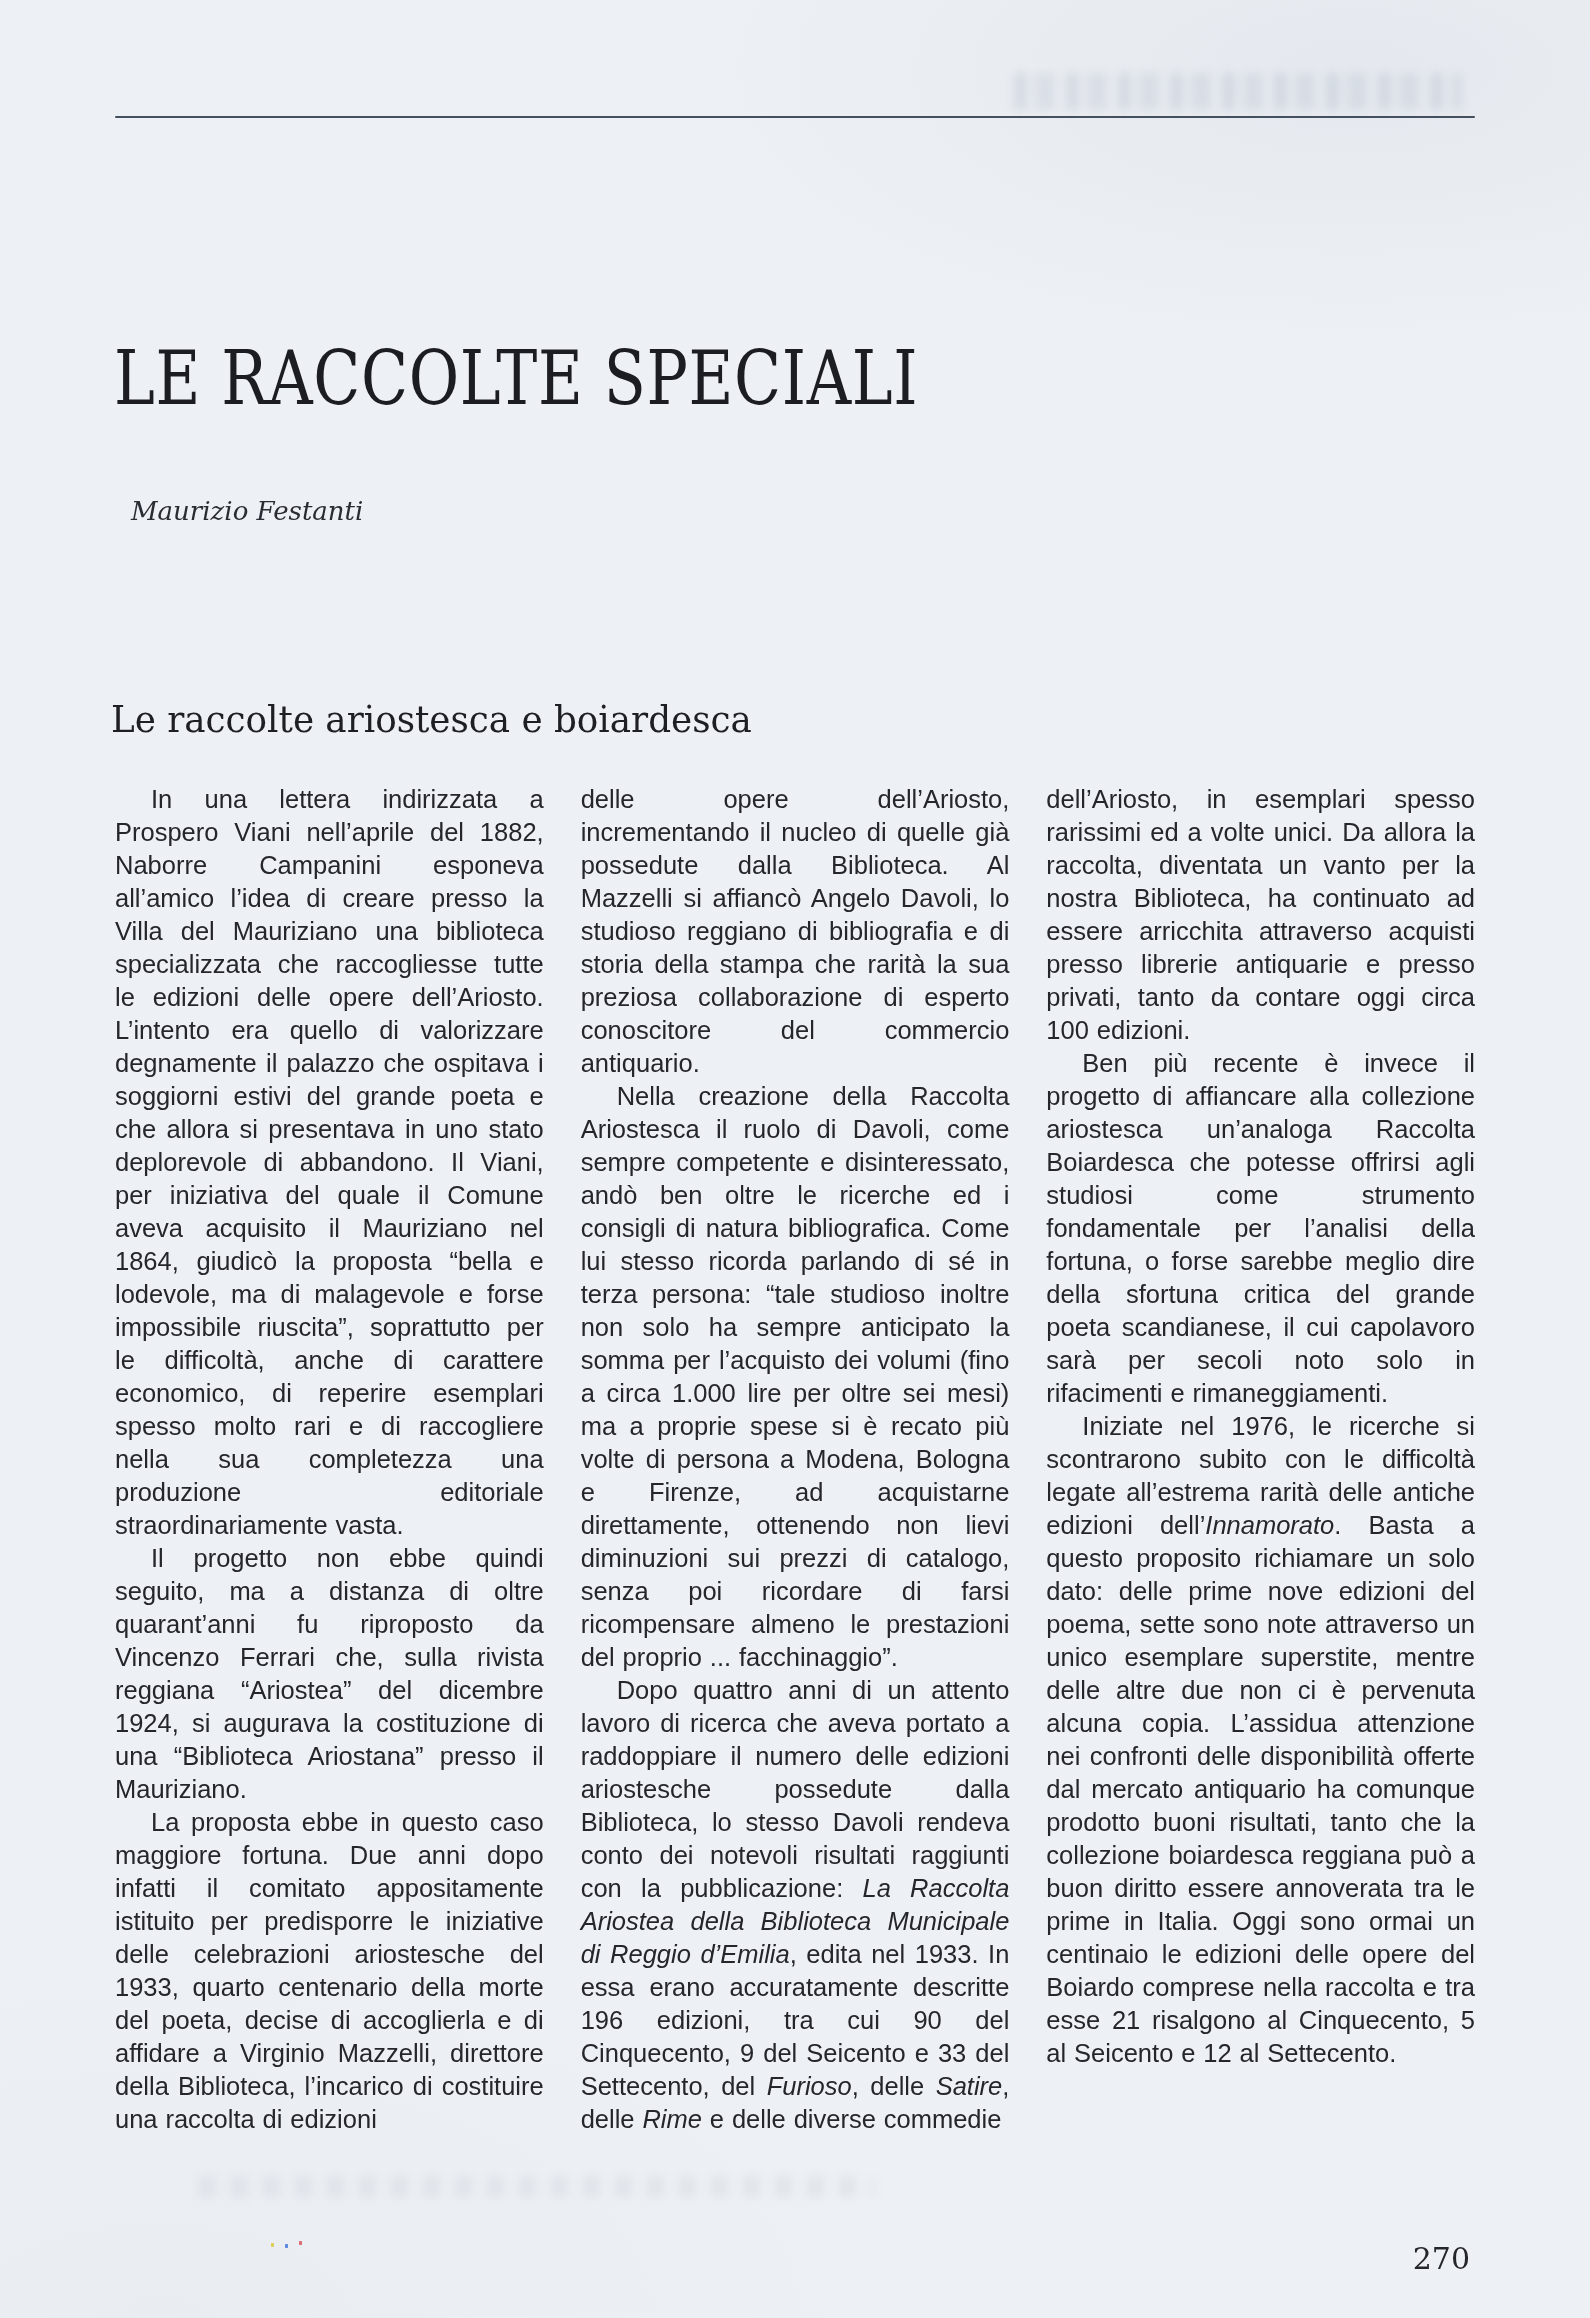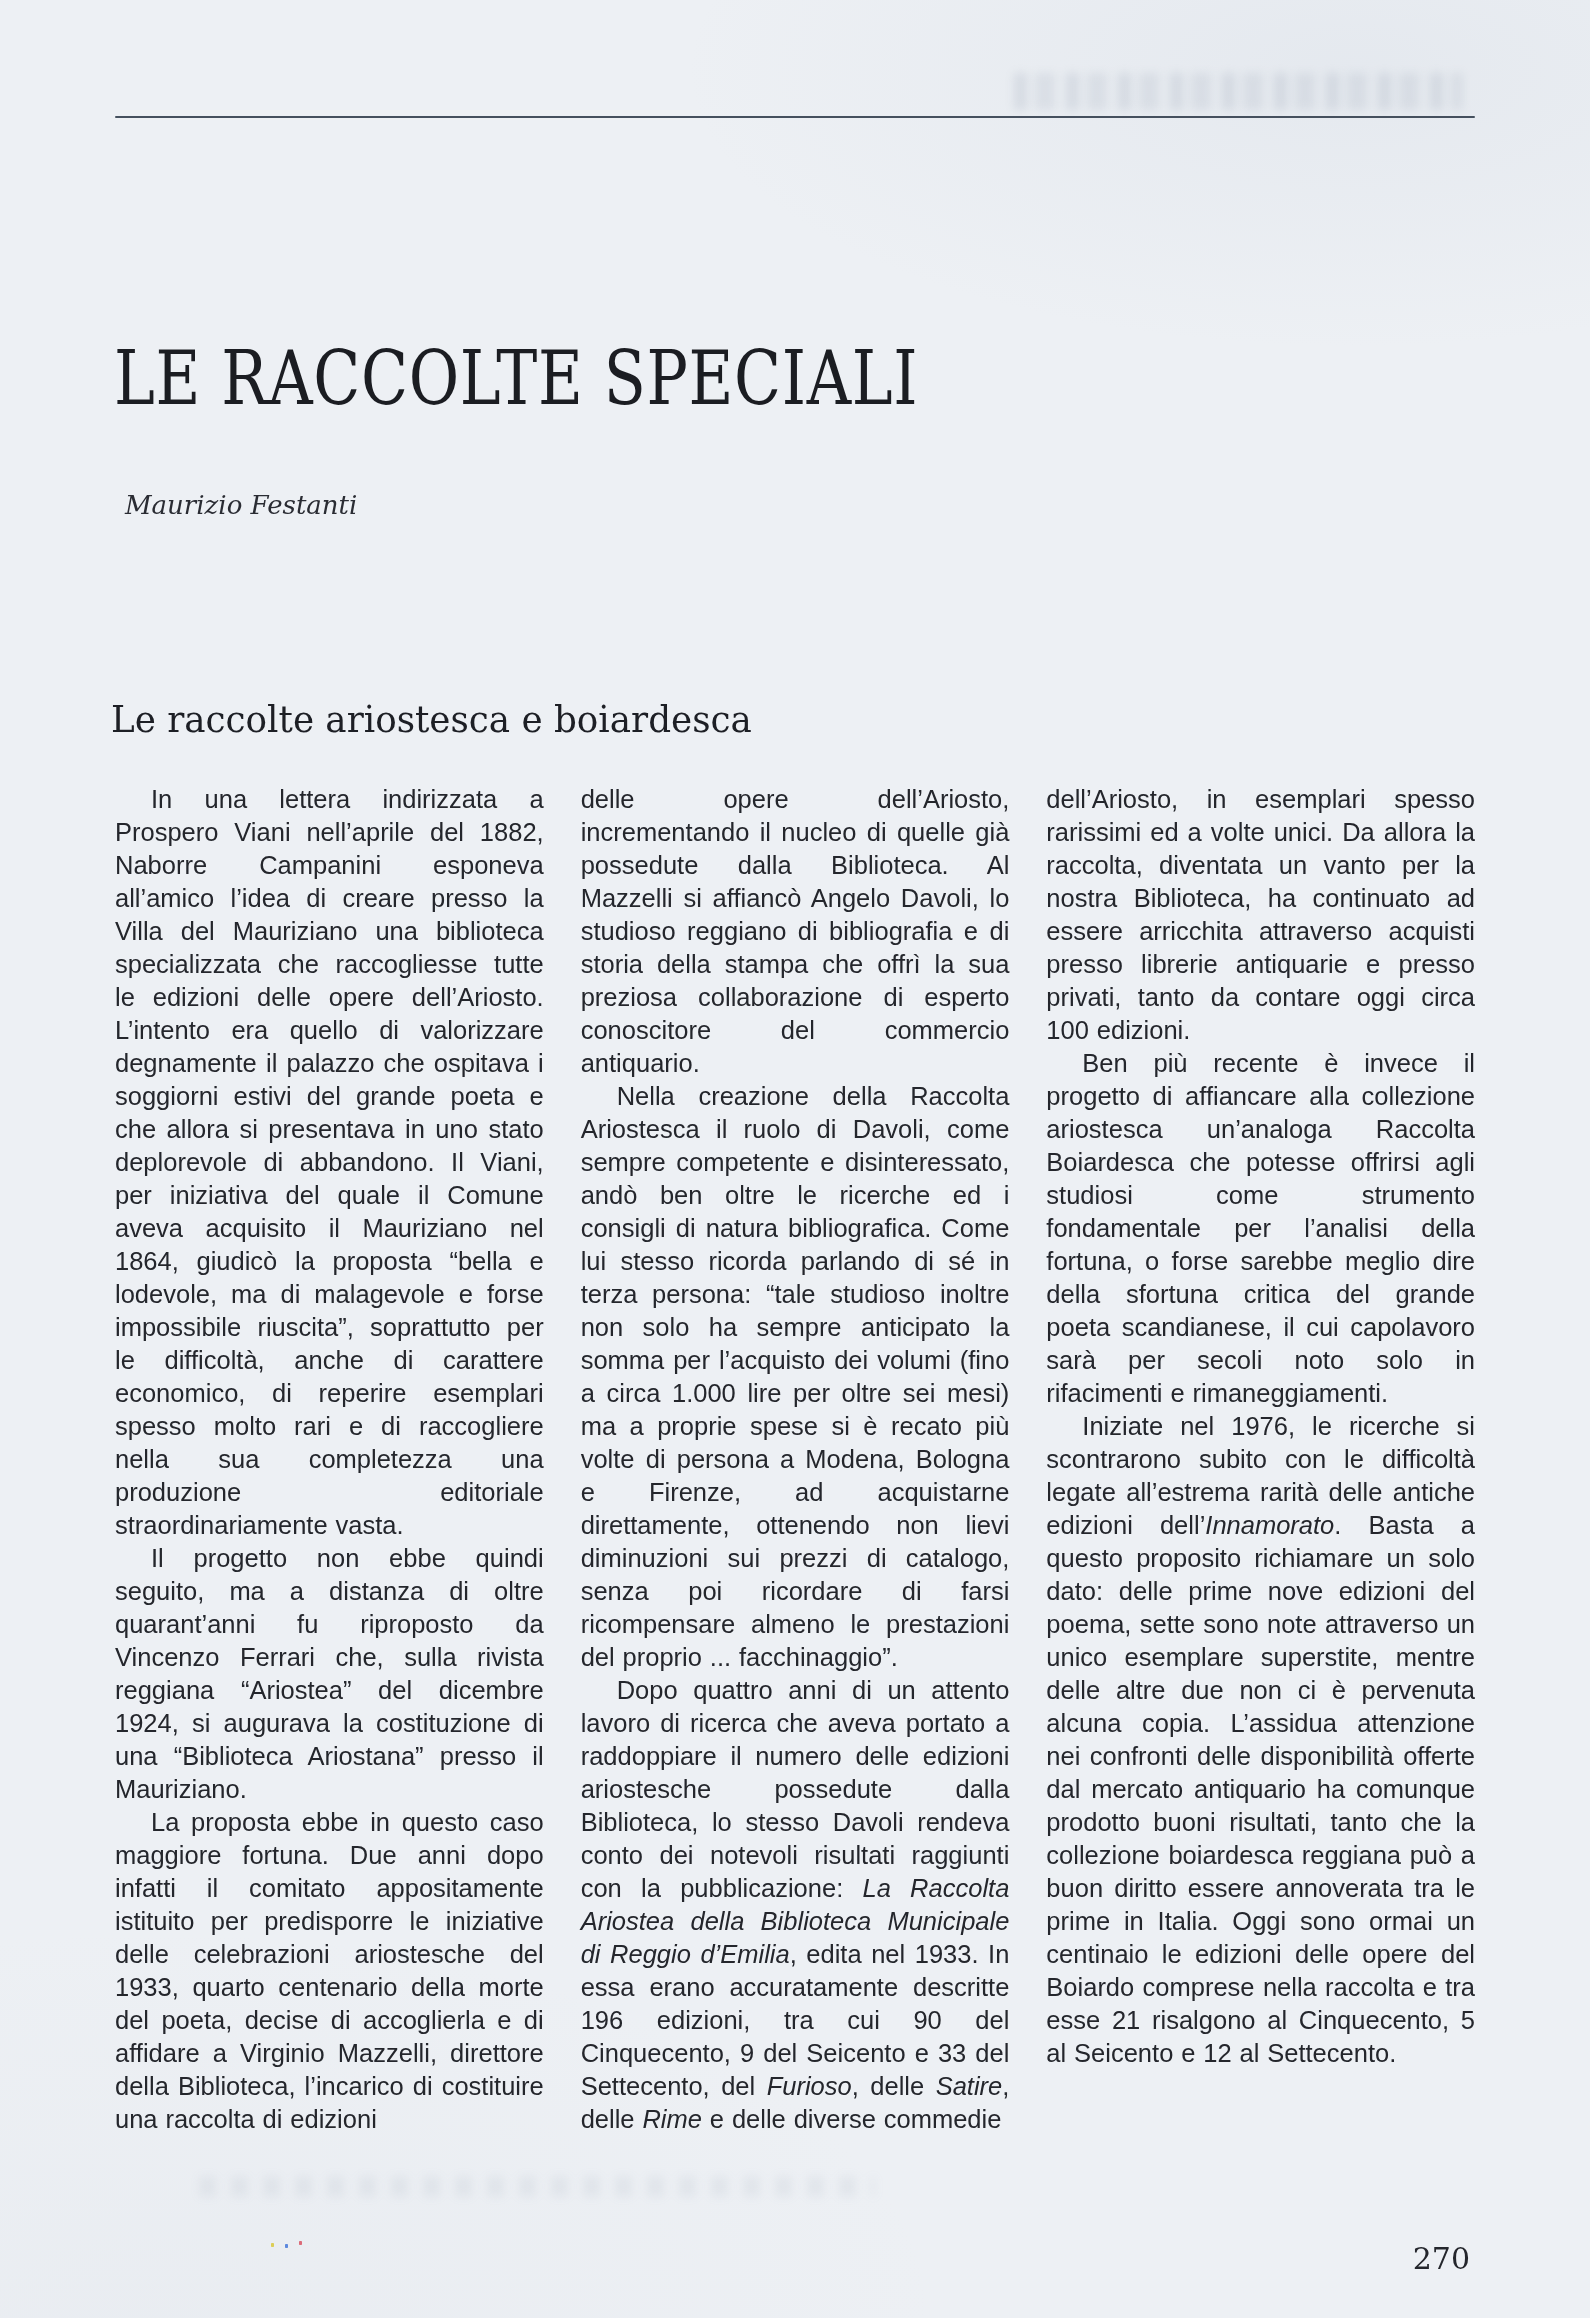--- a/index.html
+++ b/index.html
@@ -73,21 +73,21 @@
     letter-spacing: 0.8px;
     color: #1b1d22;
     white-space: nowrap;
     transform: scaleX(0.82);
     transform-origin: left top;
   }
   .doc-author {
     position: absolute;
     left: 115px;
     top: 480px;
-    margin: 10px;
+    margin: 16px;
     font-style: italic;
     font-size: 26px;
     color: #2a2c33;
   }
   .section-heading {
     position: absolute;
     left: 111px;
     top: 697px;
     margin: 0;
     font-weight: 400;
@@ -141,21 +141,21 @@
 
 <h2 class="section-heading">Le raccolte ariostesca e boiardesca</h2>
 
 <div class="columns">
   <div class="col">
       <p class="para indent"><span>In una lettera indirizzata a Prospero Viani nell’aprile del 1882, Naborre Campanini esponeva all’amico l’idea di creare presso la Villa del Mauriziano una biblioteca specializzata che raccogliesse tutte le edizioni delle opere dell’Ariosto. L’intento era quello di valorizzare degnamente il palazzo che ospitava i soggiorni estivi del grande poeta e che allora si presentava in uno stato deplorevole di abbandono. Il Viani, per iniziativa del quale il Comune aveva acquisito il Mauriziano nel 1864, giudicò la proposta “bella e lodevole, ma di malagevole e forse impossibile riuscita”, soprattutto per le difficoltà, anche di carattere economico, di reperire esemplari spesso molto rari e di raccogliere nella sua completezza una produzione editoriale straordinariamente vasta.</span></p>
       <p class="para indent"><span>Il progetto non ebbe quindi seguito, ma a distanza di oltre quarant’anni fu riproposto da Vincenzo Ferrari che, sulla rivista reggiana “Ariostea” del dicembre 1924, si augurava la costituzione di una “Biblioteca Ariostana” presso il Mauriziano.</span></p>
       <p class="para indent"><span>La proposta ebbe in questo caso maggiore fortuna. Due anni dopo infatti il comitato appositamente istituito per predisporre le iniziative delle celebrazioni ariostesche del 1933, quarto centenario della morte del poeta, decise di accoglierla e di affidare a Virginio Mazzelli, direttore della Biblioteca, l’incarico di costituire una raccolta di edizioni</span></p>
     </div>
   <div class="col">
-      <p class="para"><span>delle opere dell’Ariosto, incrementando il nucleo di quelle già possedute dalla Biblioteca. Al Mazzelli si affiancò Angelo Davoli, lo studioso reggiano di bibliografia e di storia della stampa che offrì la sua preziosa collaborazione di esperto conoscitore del commercio antiquario.</span></p>
+      <p class="para"><span>delle opere dell’Ariosto, incrementando il nucleo di quelle già possedute dalla Biblioteca. Al Mazzelli si affiancò Angelo Davoli, lo studioso reggiano di bibliografia e di storia della stampa che rarità la sua preziosa collaborazione di esperto conoscitore del commercio antiquario.</span></p>
       <p class="para indent"><span>Nella creazione della Raccolta Ariostesca il ruolo di Davoli, come sempre competente e disinteressato, andò ben oltre le ricerche ed i consigli di natura bibliografica. Come lui stesso ricorda parlando di sé in terza persona: “tale studioso inoltre non solo ha sempre anticipato la somma per l’acquisto dei volumi (fino a circa 1.000 lire per oltre sei mesi) ma a proprie spese si è recato più volte di persona a Modena, Bologna e Firenze, ad acquistarne direttamente, ottenendo non lievi diminuzioni sui prezzi di catalogo, senza poi ricordare di farsi ricompensare almeno le prestazioni del proprio ... facchinaggio”.</span></p>
       <p class="para indent"><span>Dopo quattro anni di un attento lavoro di ricerca che aveva portato a raddoppiare il numero delle edizioni ariostesche possedute dalla Biblioteca, lo stesso Davoli rendeva conto dei notevoli risultati raggiunti con la pubblicazione: </span><em>La Raccolta Ariostea della Biblioteca Municipale di Reggio d’Emilia</em><span>, edita nel 1933.  In essa erano accuratamente descritte 196 edizioni, tra cui 90 del Cinquecento, 9 del Seicento e 33 del Settecento, del </span><em>Furioso</em><span>, delle </span><em>Satire</em><span>, delle </span><em>Rime</em><span> e delle diverse commedie</span></p>
     </div>
   <div class="col">
       <p class="para"><span>dell’Ariosto, in esemplari spesso rarissimi ed a volte unici. Da allora la raccolta, diventata un vanto per la nostra Biblioteca, ha continuato ad essere arricchita attraverso acquisti presso librerie antiquarie e presso privati, tanto da contare oggi circa 100 edizioni.</span></p>
       <p class="para indent"><span>Ben più recente è invece il progetto di affiancare alla collezione ariostesca un’analoga Raccolta Boiardesca che potesse offrirsi agli studiosi come strumento fondamentale per l’analisi della fortuna, o forse sarebbe meglio dire della sfortuna critica del grande poeta scandianese, il cui capolavoro sarà per secoli noto solo in rifacimenti e rimaneggiamenti.</span></p>
       <p class="para indent"><span>Iniziate nel 1976, le ricerche si scontrarono subito con le difficoltà legate all’estrema rarità delle antiche edizioni dell’</span><em>Innamorato</em><span>. Basta a questo proposito richiamare un solo dato: delle prime nove edizioni del poema, sette sono note attraverso un unico esemplare superstite, mentre delle altre due non ci è pervenuta alcuna copia. L’assidua attenzione nei confronti delle disponibilità offerte dal mercato antiquario ha comunque prodotto buoni risultati, tanto che la collezione boiardesca reggiana può a buon diritto essere annoverata tra le prime in Italia. Oggi sono ormai un centinaio le edizioni delle opere del Boiardo comprese nella raccolta e tra esse 21 risalgono al Cinquecento, 5 al Seicento e 12 al Settecento.</span></p>
     </div>
 </div>
 

